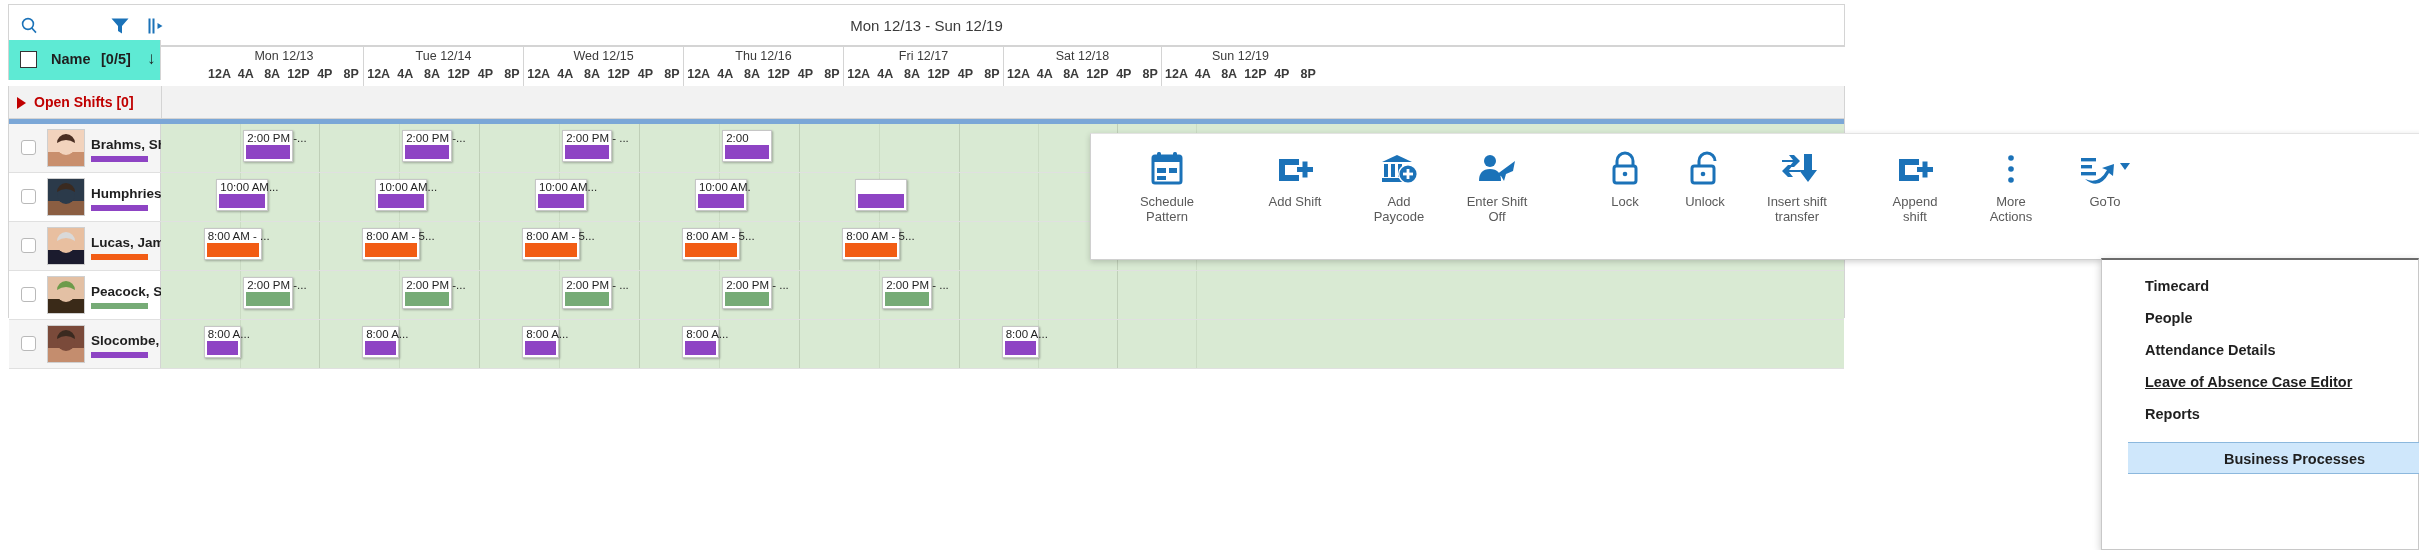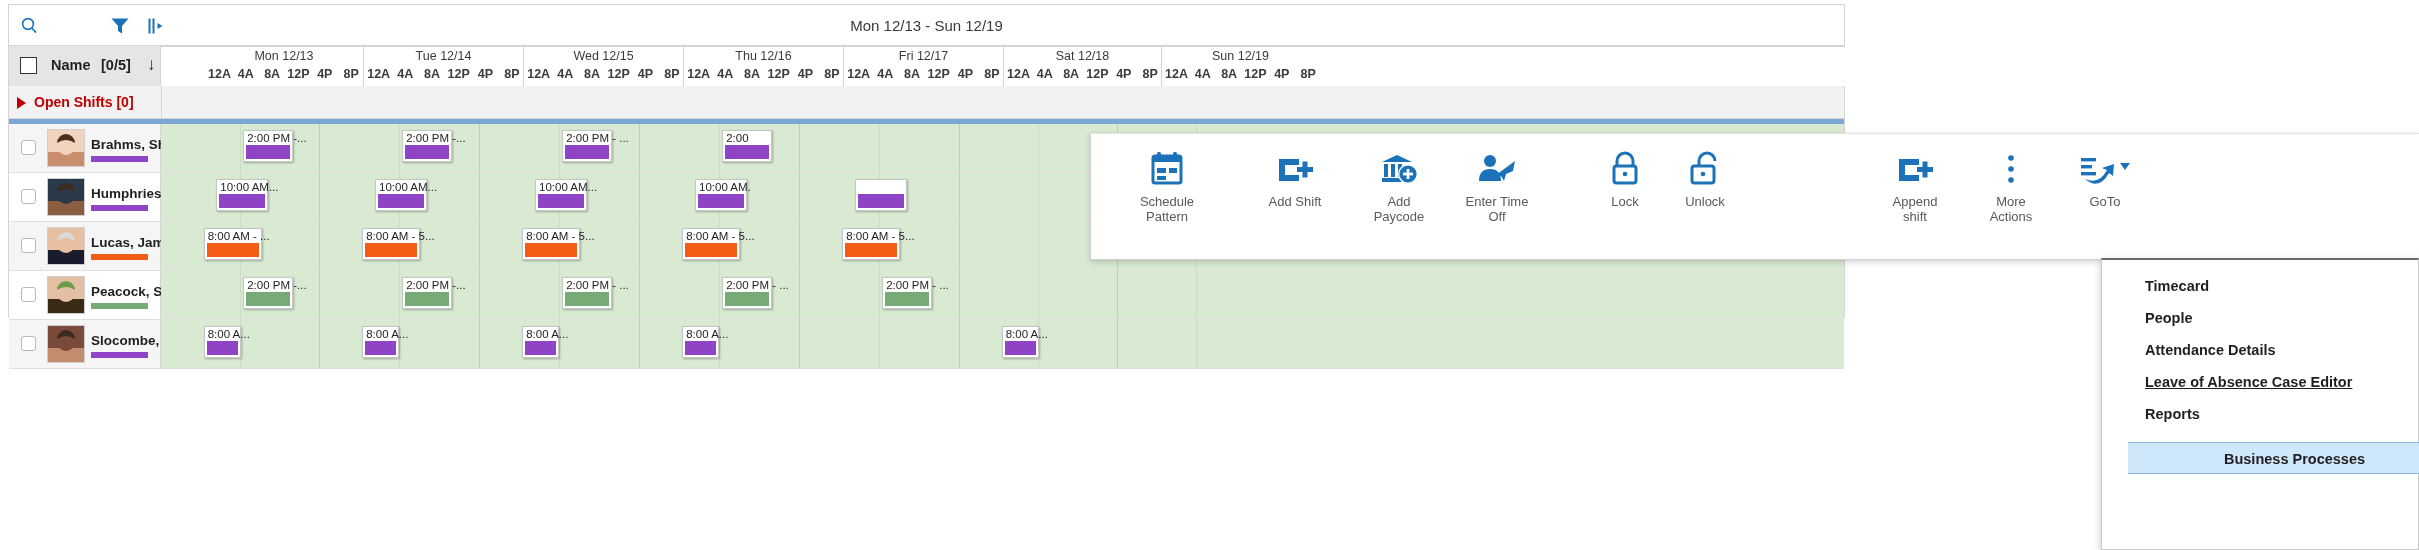--- a/index.html
+++ b/index.html
@@ -18,23 +18,23 @@
      line-height:42px;text-align:center;font-size:15px;color:#3b3b3b;}
 
   
   #leftctl{position:absolute;left:9px;top:5px;width:152px;height:40px;}
   .ic-btn{position:absolute;cursor:pointer;}
   #search-icon{left:10px;top:10px;width:22px;height:22px;}
   #filter-icon{left:100px;top:10px;width:22px;height:22px;}
   #expand-icon{left:136px;top:10px;width:22px;height:22px;}
 
   
-  #namehdr{position:absolute;left:8px;top:46px;width:153px;height:40px;
+  #namehdr{position:absolute;left:8px;top:40px;width:153px;height:40px;
      border-left:1px solid #d4d4d4;border-right:1px solid #d4d4d4;
-     box-sizing:border-box;background:#e5e5e5;}
+     box-sizing:border-box;background:#5eead4;}
   #sel-all-box{position:absolute;left:11px;top:11px;width:17px;height:17px;
      border:1.6px solid #333;background:#fff;box-sizing:border-box;}
   #name-label{position:absolute;left:42px;top:11px;font-size:14.5px;font-weight:bold;color:#1f1f1f;}
   #count-label{position:absolute;left:92px;top:11px;font-size:14.5px;font-weight:bold;color:#1f1f1f;}
   #sort-arrow{position:absolute;left:138px;top:9px;font-size:17px;color:#1f1f1f;}
 
   
   #dayhdr{position:absolute;left:161px;top:46px;height:40px;width:1684px;
      border-top:1px solid #d4d4d4;box-sizing:border-box;}
   .dayhdr-col{position:absolute;top:0;height:40px;box-sizing:border-box;
@@ -533,21 +533,21 @@
       </div>
       <div class="tb-item" style="left: 352px; width: 108px;">
         <div class="tb-ico" style="width: 42px;">
           <svg width="42" height="42" viewBox="0 0 42 42">
             <circle cx="14" cy="13" r="6" fill="#1b72b8"></circle>
             <path d="M3 33 q0 -12 11 -12 q11 0 11 12 Z" fill="#1b72b8"></path>
             <path d="M24 24 L39 13 L37 23 L30 26 L28 33 L25 28 L20 27 Z" fill="#1b72b8"></path>
           </svg>
         </div>
         <div class="tb-lab">
-          <div>Enter Time</div>
+          <div>Enter Shift</div>
           <div>Off</div>
         </div>
       </div>
       <div class="tb-item" style="left: 480px; width: 108px;">
         <div class="tb-ico" style="width: 42px;">
           <svg width="42" height="42" viewBox="0 0 42 42">
             <path d="M13 19 V13 a8 8 0 0 1 16 0 V19" fill="none" stroke="#1b72b8" stroke-width="3"></path>
             <rect x="10" y="18" width="22" height="17" rx="2.5" fill="none" stroke="#1b72b8" stroke-width="3"></rect>
             <circle cx="21" cy="26" r="2.3" fill="#1b72b8"></circle>
           </svg>
@@ -559,20 +559,33 @@
       <div class="tb-item" style="left: 560px; width: 108px;">
         <div class="tb-ico" style="width: 42px;">
           <svg width="42" height="42" viewBox="0 0 42 42">
             <path d="M15 19 V13 a8 8 0 0 1 16 0" fill="none" stroke="#1b72b8" stroke-width="3"></path>
             <rect x="8" y="18" width="22" height="17" rx="2.5" fill="none" stroke="#1b72b8" stroke-width="3"></rect>
             <circle cx="19" cy="26" r="2.3" fill="#1b72b8"></circle>
           </svg>
         </div>
         <div class="tb-lab">
           <div>Unlock</div>
+        </div>
+      </div>
+      <div class="tb-item" style="left: 652px; width: 108px;">
+        <div class="tb-ico" style="width: 42px;">
+          <svg width="42" height="42" viewBox="0 0 42 42">
+            <path d="M6 12 H17 L13 7 H18 L24 13 L18 19 H13 L17 14 H6 Z" fill="#1b72b8"></path>
+            <path d="M24 22 H13 L17 17 H12 L6 23 L12 29 H17 L13 24 H24 Z" fill="#1b72b8"></path>
+            <path d="M28 6 H36 V22 H41 L32 34 L23 22 H28 Z" fill="#1b72b8"></path>
+          </svg>
+        </div>
+        <div class="tb-lab">
+          <div>Insert shift</div>
+          <div>transfer</div>
         </div>
       </div>
       <div class="tb-item" style="left: 770px; width: 108px; text-align: center;">
         <div class="tb-ico" style="width: 42px;">
           <svg width="42" height="42" viewBox="0 0 42 42">
             <path d="M5 11 H25 V17 H11 V27 H25 V33 H5 Z" fill="#1b72b8"></path>
             <rect x="23" y="19" width="16" height="5" fill="#1b72b8"></rect>
             <rect x="28.5" y="13.5" width="5" height="16" fill="#1b72b8"></rect>
           </svg>
         </div>

